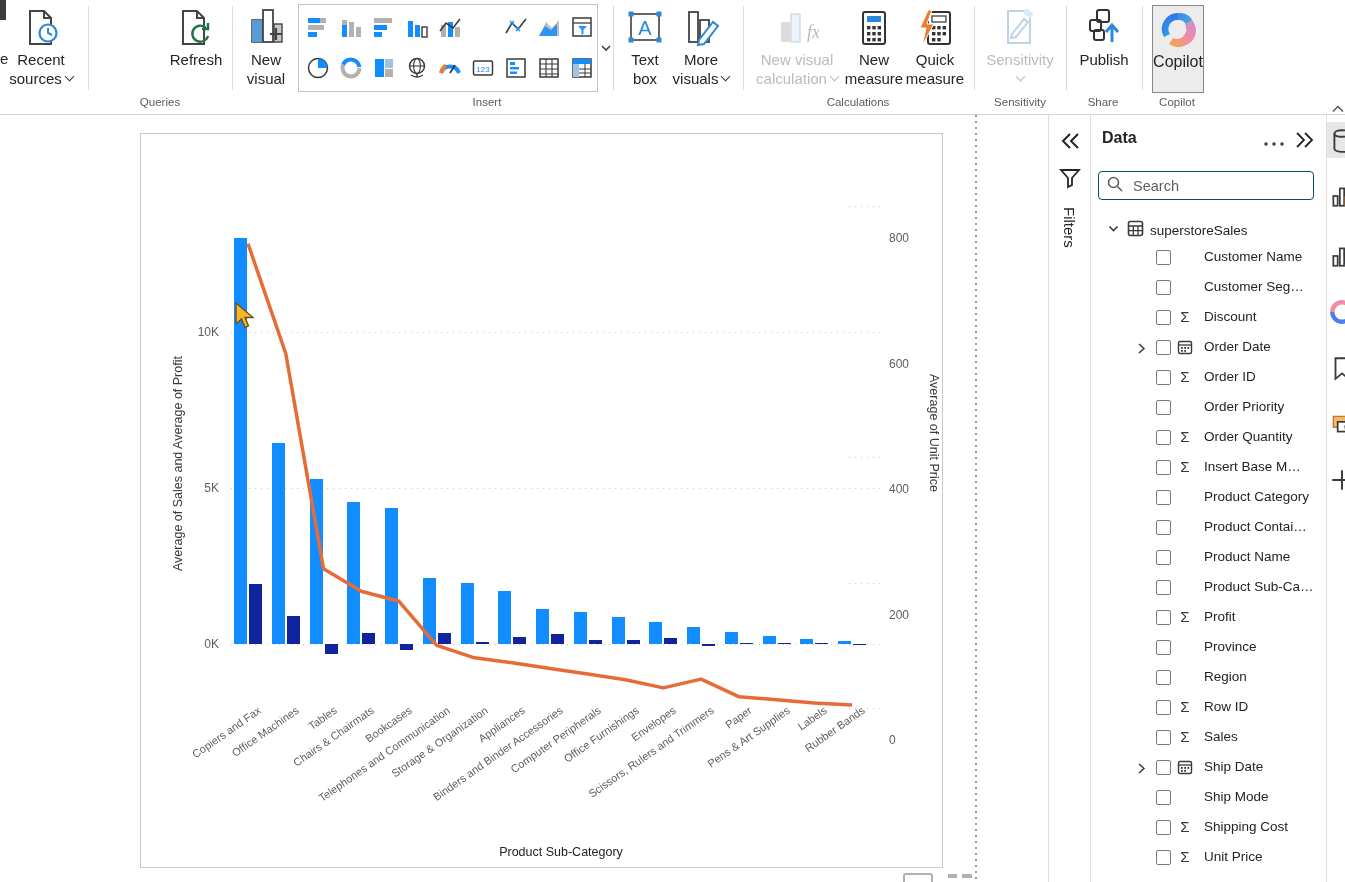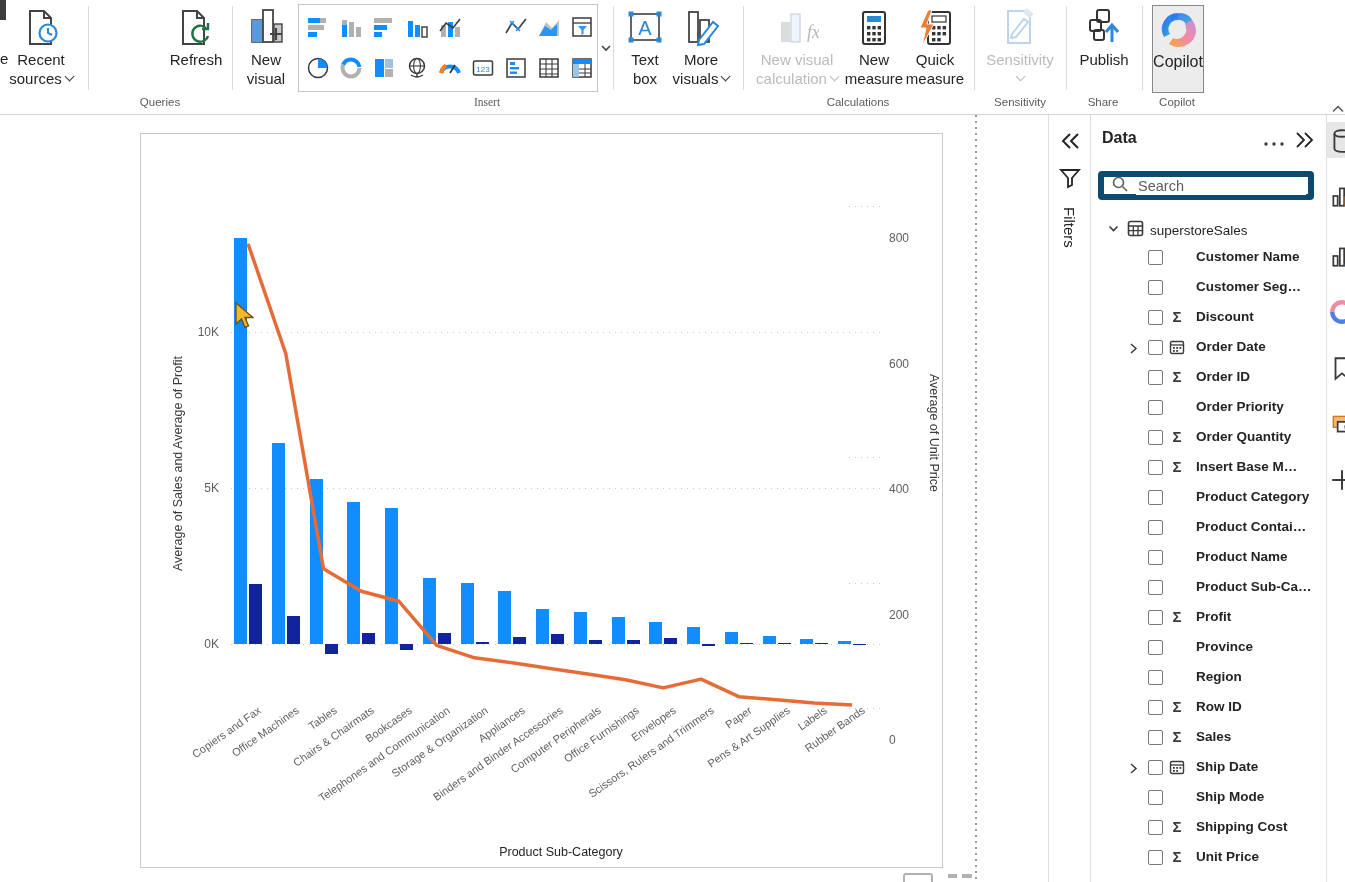--- a/index.html
+++ b/index.html
@@ -43,26 +43,26 @@
   .divider-dotted{position:absolute;left:975px;top:115px;width:2px;height:767px;background:repeating-linear-gradient(180deg,#9c9a98 0 2px,transparent 2px 6px);}
   
   .filters{position:absolute;left:1048px;top:115px;width:42px;height:767px;border-left:1px solid #e1dfdd;background:#fff;}
   .filters .icn{position:absolute;left:50%;transform:translateX(-50%);}
   .filters-title{position:absolute;left:50%;transform:translateX(-50%);top:92px;writing-mode:vertical-rl;font-size:15px;color:#252423;}
   
   .datapane{position:absolute;left:1090px;top:115px;width:236px;height:767px;border-left:1px solid #e1dfdd;background:#fff;}
   .dp-title{position:absolute;left:11px;top:14px;font-size:16px;font-weight:700;color:#252423;}
   .dp-more{position:absolute;left:172px;top:18px;}
   .dp-collapse{position:absolute;left:203px;top:16px;}
-  .dp-search{position:absolute;left:7px;top:56px;width:216px;height:29px;border:6px solid #0c4a6e;border-radius:4px;background:#fff;display:flex;align-items:center;padding:0 8px;}
+  .dp-search{position:absolute;left:7px;top:56px;width:216px;height:29px;border:1px solid #0c4a6e;border-radius:4px;background:#fff;display:flex;align-items:center;padding:0 8px;}
   .dp-search input{border:none;outline:none;font-size:14.5px;color:#252423;width:170px;font-family:"Liberation Sans",sans-serif;margin-left:8px;}
   .dp-search input::placeholder{color:#605E5C;}
   .dp-root{position:absolute;left:0;top:101px;width:236px;height:28px;display:flex;align-items:center;}
   .dp-root .lbl{font-size:13.5px;color:#252423;margin-left:6px;}
-  .fieldrow{position:absolute;left:0;width:236px;height:30px;font-weight:bold;}
+  .fieldrow{position:absolute;left:8px;width:236px;height:30px;}
   .fieldrow .cb{position:absolute;left:57px;top:7px;width:15px;height:15px;border:1.5px solid #7a7977;border-radius:2px;background:#fff;}
   .fieldrow .sg{position:absolute;left:77px;top:5px;width:18px;font-size:15px;color:#3b3a39;text-align:center;}
   .fieldrow .lbl{position:absolute;left:105px;top:6px;font-size:13.5px;color:#252423;white-space:nowrap;}
   .fieldrow .fchev{position:absolute;left:36px;top:8px;}
   .fieldrow .cal{position:absolute;left:78px;top:6px;}
   
   .iconstrip{position:absolute;left:1326px;top:115px;width:19px;height:767px;border-left:1px solid #e1dfdd;background:#fff;}
   .stripitem{position:absolute;left:0;width:19px;height:36px;overflow:hidden;display:flex;align-items:center;}
   .stripitem.sel{background:#e7e7e7;}
 </style>
@@ -399,21 +399,21 @@
           <path d="M14 8 q10 -6 18 0 q5 4 4 12 l-7 1 q1 -8 -6 -9 q-6 -1 -9 2 z" fill="url(#cg1)" opacity="0.9"></path>
           <path d="M35 12 a16 16 0 0 1 -8 26 q-8 3 -15 -2 l4 -6 a9 9 0 0 0 12 -4 q3 -5 0 -10 z" fill="url(#cg2)"></path>
         </svg>
       </span>
       <span class="rlbl">Copilot</span>
     </div>
 
     <div class="grplabel" style="left:1020px;">Sensitivity</div>
     <div class="grplabel" style="left:1103px;">Share</div>
     <div class="grplabel" style="left:1177px;">Copilot</div>
-    <div class="grplabel" style="left:487px;font-family:Liberation Serif, serif;">Insert</div>
+    <div class="grplabel" style="left:487px;">Insert</div>
 
     <div class="ribbon-collapse">
       <svg width="12" height="8" viewBox="0 0 12 8">
           <path d="M1 6.5 L6 1.5 L11 6.5" fill="none" stroke="#555" stroke-width="1.5"></path>
         </svg>
     </div>
   </div>
 
   <div class="chart" id="chart">
     <div class="vtextL">Average of Sales and Average of Profit</div>

